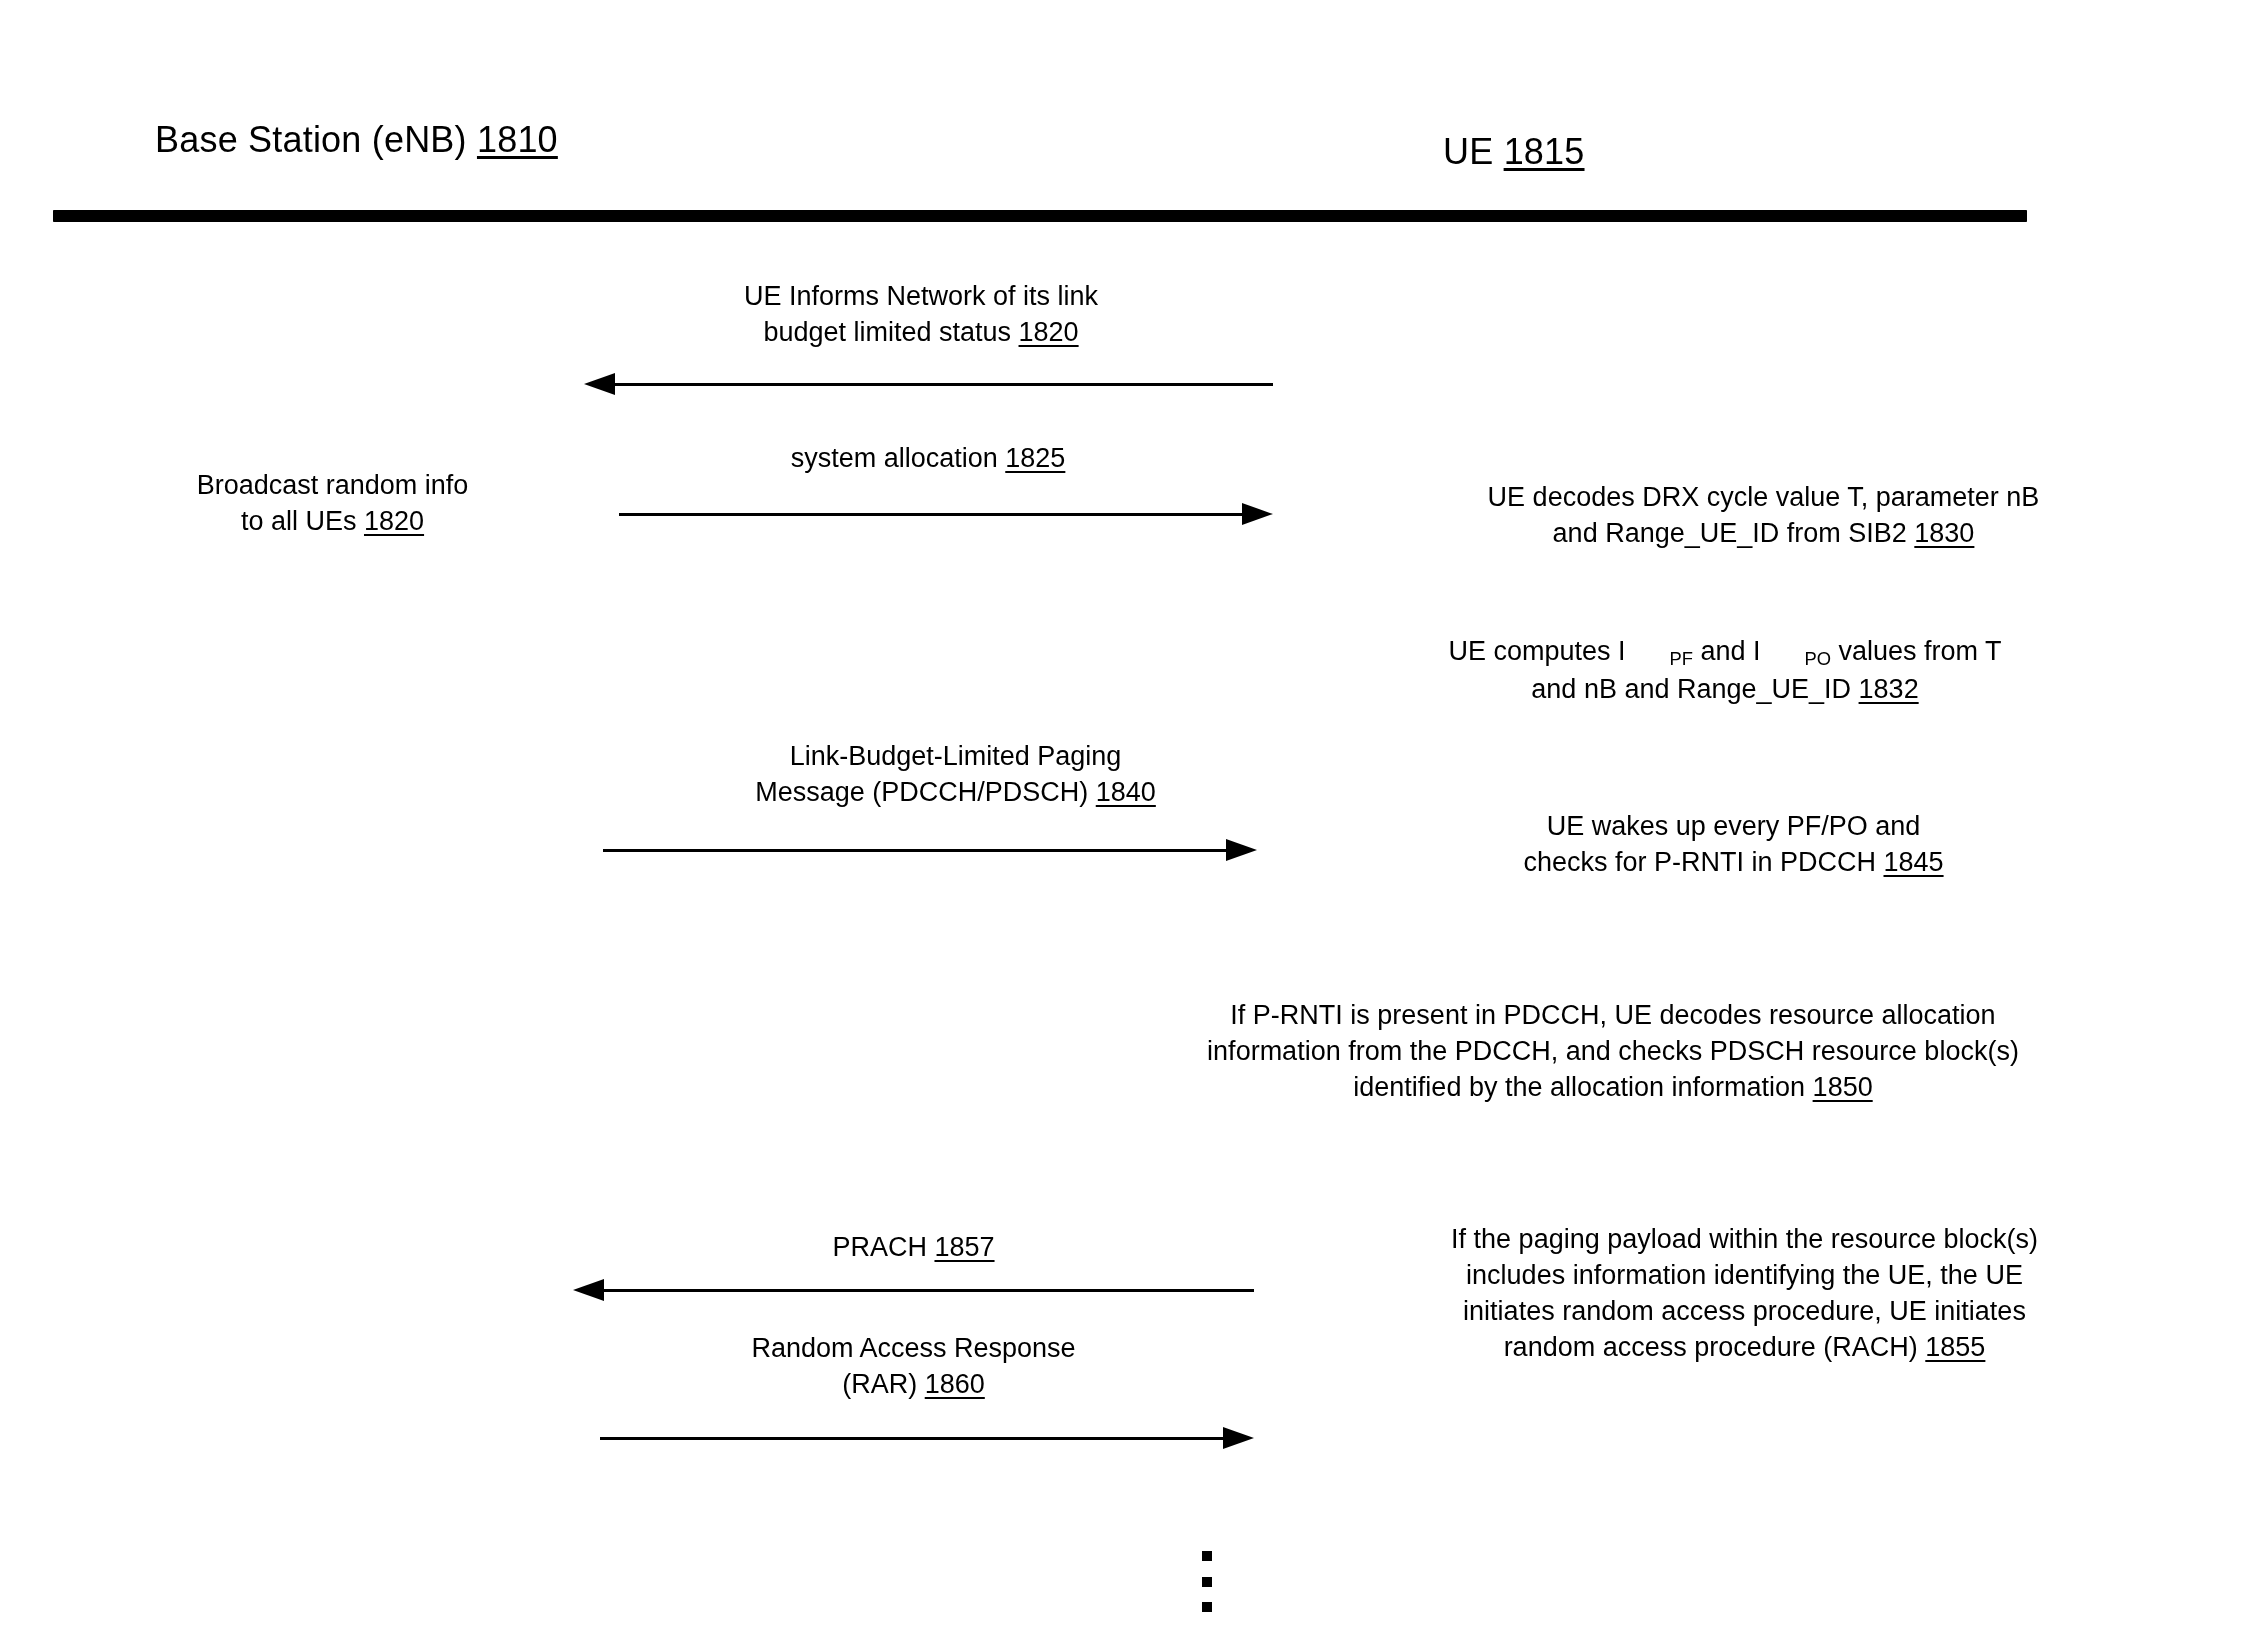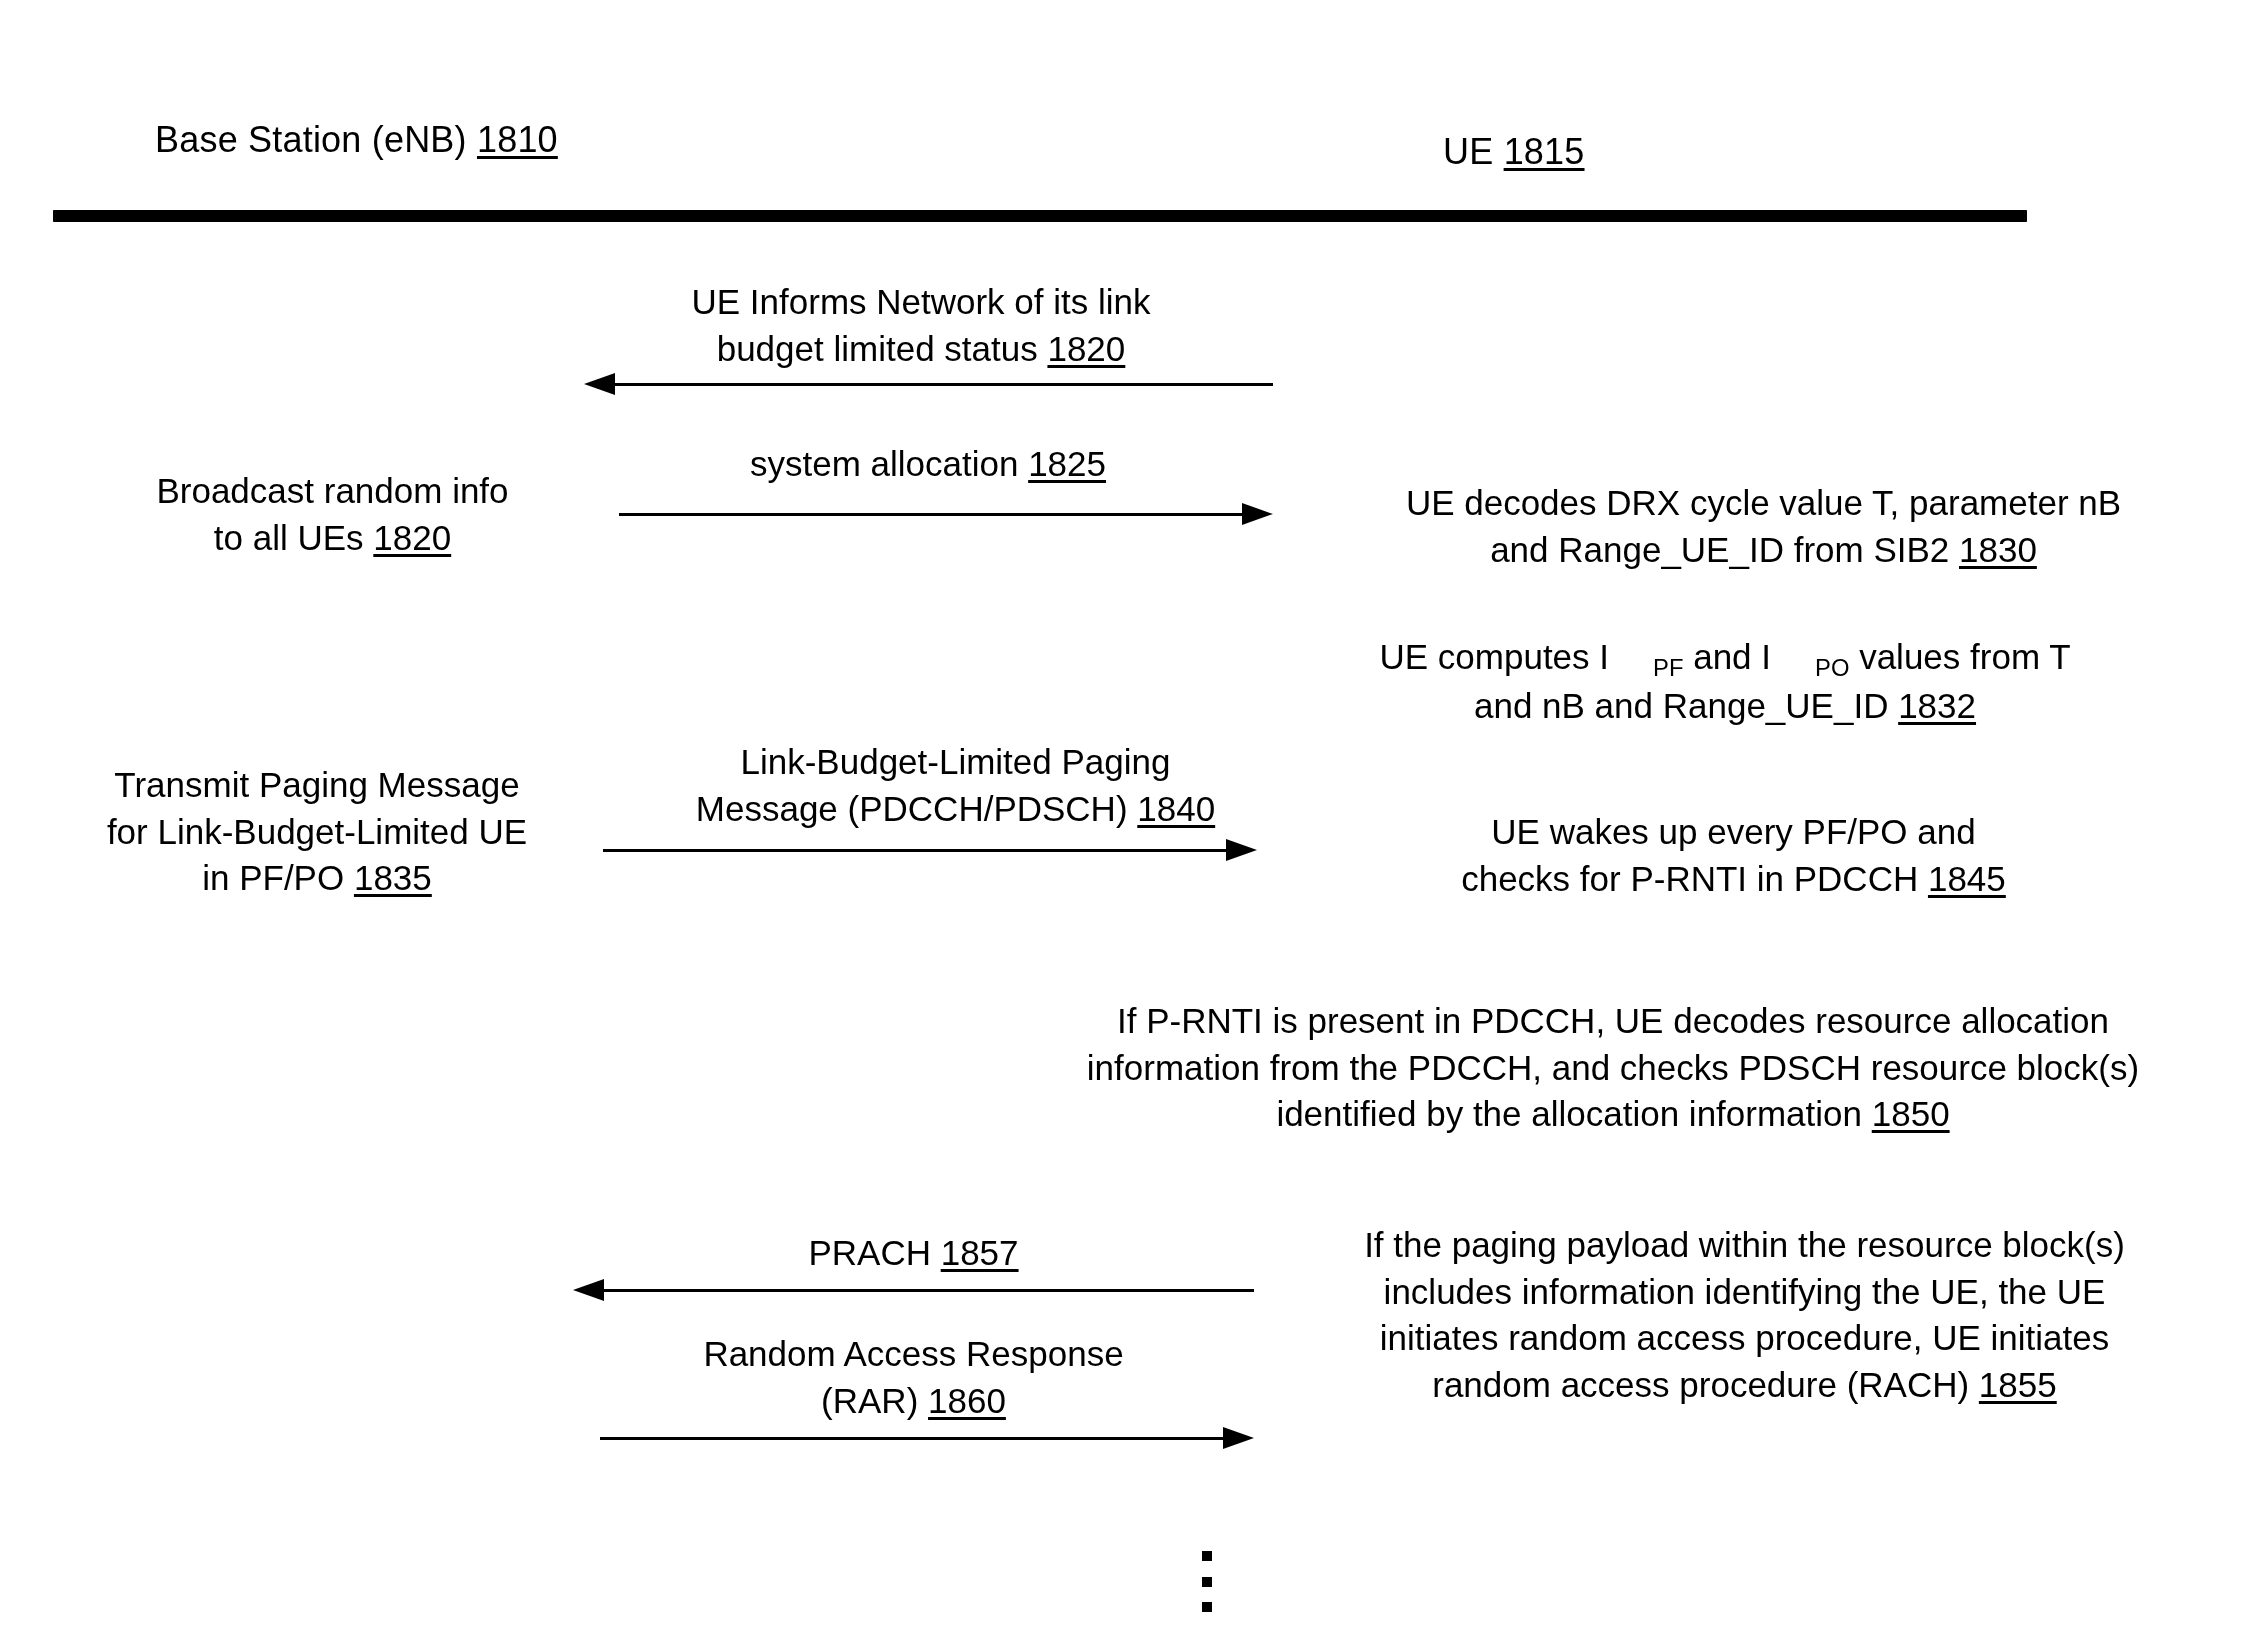--- a/index.html
+++ b/index.html
@@ -31,21 +31,21 @@
 
   
   .lifeline-bar {
     background: #000000;
     height: 11.6px;
     border-radius: 0.8px;
   }
 
   
   .tblock {
-    font-size: 35px;
+    font-size: 27px;
     line-height: 1.33;
     text-align: center;
     white-space: pre-line;
   }
   .tblock.left  { text-align: center; }
   .tblock.right { }
   .tblock.mid   { text-align: center; }
 
   
   .arrow { height: 26px; }
@@ -112,23 +112,20 @@
   <div class="abs arrow to-right" style="left:619px; top:501px; width:654px;">
     <span class="shaft"></span>
     <span class="head"></span>
   </div>
 
   <div class="abs tblock right" style="left:1315px; top:480px; width:897px;"><span>UE decodes DRX cycle value T, parameter nB
 and Range_UE_ID from SIB2</span><span> </span><span class="ref">1830</span></div>
 
   <div class="abs tblock right" style="left:1315px; top:634px; width:820px;"><span>UE computes I</span><span class="sub">PF</span><span> and I</span><span class="sub">PO</span><span> values from T</span><br><span>and nB and Range_UE_ID</span><span> </span><span class="ref">1832</span></div>
 
-  <div class="abs tblock left" style="left:46px; top:762px; width:542px;"><span>Transmit Paging Message
-for Link-Budget-Limited UE
-in PF/PO</span><span>  </span><span class="ref">1835</span></div>
 
   <div class="abs tblock mid" style="left:611px; top:739px; width:689px;"><span>Link-Budget-Limited Paging</span><br><span>Message (PDCCH/PDSCH)</span><span> </span><span class="ref">1840</span></div>
 
   <div class="abs arrow to-right" style="left:603px; top:837px; width:654px;">
     <span class="shaft"></span>
     <span class="head"></span>
   </div>
 
   <div class="abs tblock right" style="left:1308px; top:809px; width:851px;"><span>UE wakes up every PF/PO and
 checks for P-RNTI in PDCCH</span><span>  </span><span class="ref">1845</span></div>

